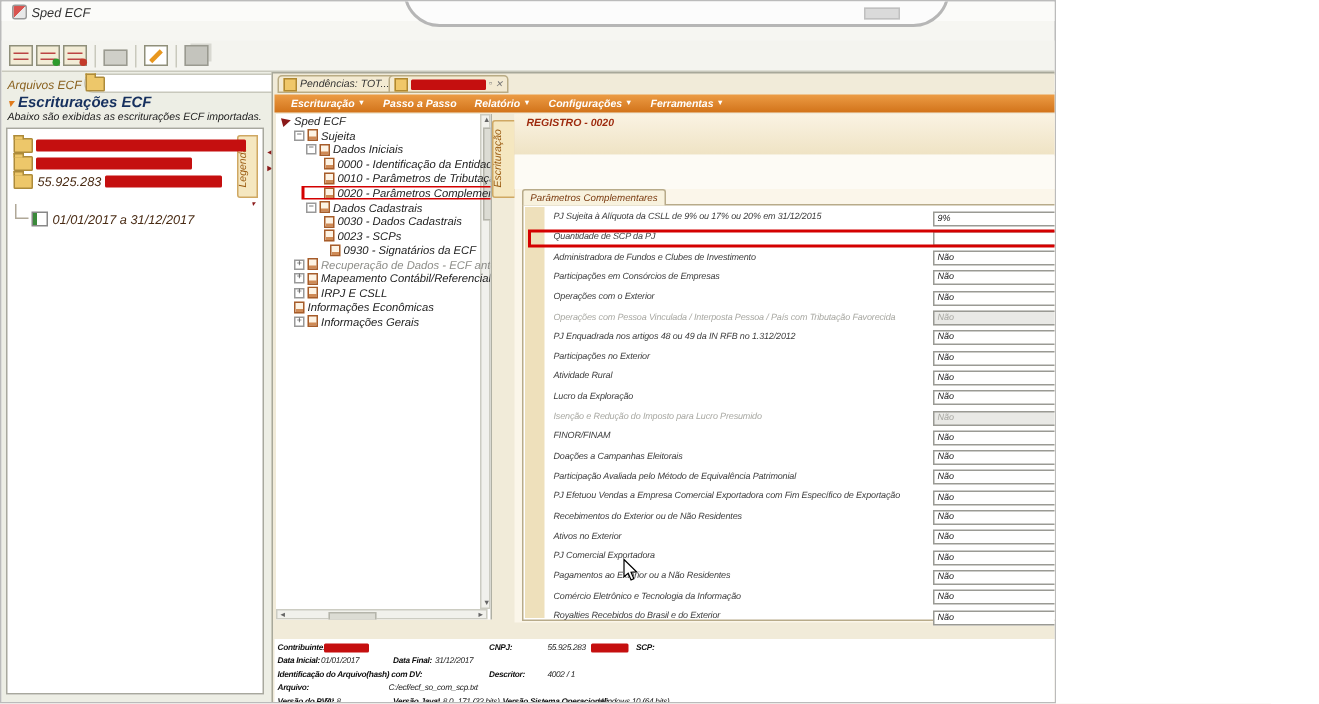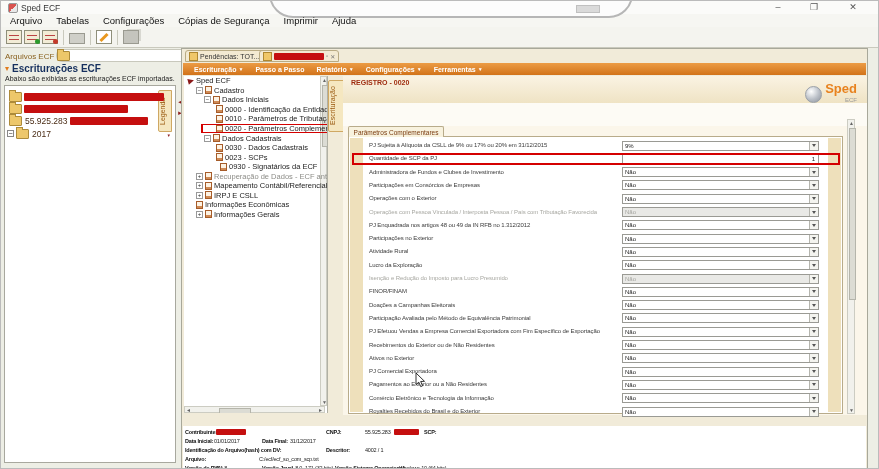--- a/index.html
+++ b/index.html
@@ -1,16 +1,16 @@
 <!DOCTYPE html>
 <html><head>
 <meta charset="utf-8">
 <style>
   html,body{margin:0;padding:0;background:#fff;font-family:"Liberation Sans",sans-serif;}
-  #stage{position:relative;width:879px;height:469px;overflow:hidden;background:#f6f6f2;border:1px solid #bbb;box-sizing:border-box;}
+  #stage{position:relative;width:704px;height:469px;overflow:hidden;background:#f6f6f2;border:1px solid #bbb;box-sizing:border-box;font-style:italic;}
   .redact{background:#c50f0f;border-radius:1px;display:inline-block;}
   
   #titlebar{position:absolute;left:0;top:0;width:879px;height:13px;background:#fbfbf9;}
   #apptitle{position:absolute;left:20px;top:2px;font-size:8.5px;color:#333;}
   #appicon{position:absolute;left:7px;top:2px;width:8px;height:8px;border-radius:2px;background:linear-gradient(135deg,#d9534f 50%,#e8e8e8 50%);border:1px solid #999;}
   .winbtn{position:absolute;top:1px;font-size:9px;color:#555;width:14px;text-align:center;cursor:default;}
   
   #artifact{position:absolute;left:268px;top:-29px;width:360px;height:42px;background:#fcfcfc;border:2px solid #b6b6b6;border-radius:0 0 24px 24px;}
   #artifact2{position:absolute;left:575px;top:4px;width:22px;height:6px;background:#dadada;border:1px solid #c0c0c0;}
   
@@ -108,28 +108,20 @@
   <div id="titlebar">
     <span id="appicon"></span>
     <span id="apptitle">Sped ECF</span>
     <span class="winbtn" style="left:770px;">–</span>
     <span class="winbtn" style="left:806px;">❐</span>
     <span class="winbtn" style="left:845px;">✕</span>
   </div>
   <div id="artifact"></div>
   <div id="artifact2"></div>
 
-  <div id="appmenubar">
-      <span class="mitem">Arquivo</span>
-      <span class="mitem">Tabelas</span>
-      <span class="mitem">Configurações</span>
-      <span class="mitem">Cópias de Segurança</span>
-      <span class="mitem">Imprimir</span>
-      <span class="mitem">Ajuda</span>
-    </div>
   <div id="toolbar">
       <div class="ticon doc"></div>
       <div class="ticon doc">
         <span class="dot green"></span>
       </div>
       <div class="ticon doc">
         <span class="dot red"></span>
       </div>
       <div class="tsep"></div>
       <div class="ticon folder-gray"></div>
@@ -160,24 +152,24 @@
       </div>
       <div class="ltrow" style="top: 17.2px;">
         <span class="foldericon" style="margin-left: 2px;"></span>
         <span class="redact" style="margin-left: 2px; width: 104px; height: 8px;"></span>
       </div>
       <div class="ltrow" style="top: 29.4px;">
         <span class="foldericon" style="margin-left: 2px;"></span>
         <span style="margin-left: 3px;">55.925.283</span>
         <span class="redact" style="margin-left: 2px; width: 78px; height: 8px;"></span>
       </div>
-      <div class="ltrow" style="top: 41.6px;">
-        <span class="expander">−</span>
-        <span class="foldericon" style="margin-left: 0px;"></span>
-        <span style="margin-left: 3px;">2017</span>
+      <div class="ltrow" style="top: 53.8px;">
+        <span class="lconn"></span>
+        <span class="gridicon"></span>
+        <span style="margin-left: 3px;">01/01/2017 a 31/12/2017</span>
       </div>
       <span style="position: absolute; right: 5px; top: 46px; font-size: 5px; color: rgb(139, 26, 26);">▾</span>
     </div>
   <span class="splitarrow" style="top:98px;">◄</span>
   <span class="splitarrow" style="top:109px;">►</span>
 
   <div id="mdi">
     <div id="mditabs">
         <div class="mtab" style="left: 3px;">
           <span class="ticn"></span>
@@ -211,21 +203,21 @@
         <div class="sthumb" style="top:0.5px;left:34px;height:4.5px;width:30px;"></div>
         <span class="sarrow" style="right:1px;top:0;">►</span>
       </div>
     <div class="rtrow" style="top: 0px; padding-left: 4px;">
           <span class="spedicon"></span>
           <span>Sped ECF</span>
         </div>
         <div class="rtrow" style="top: 9.55px; padding-left: 12px;">
           <span class="rexp">−</span>
           <span class="docicon"></span>
-          <span>Cadastro</span>
+          <span>Sujeita</span>
         </div>
         <div class="rtrow" style="top: 19.1px; padding-left: 20px;">
           <span class="rexp">−</span>
           <span class="docicon"></span>
           <span>Dados Iniciais</span>
         </div>
         <div class="rtrow" style="top: 28.65px; padding-left: 32px;">
           <span class="docicon"></span>
           <span>0000 - Identificação da Entidade</span>
         </div>

